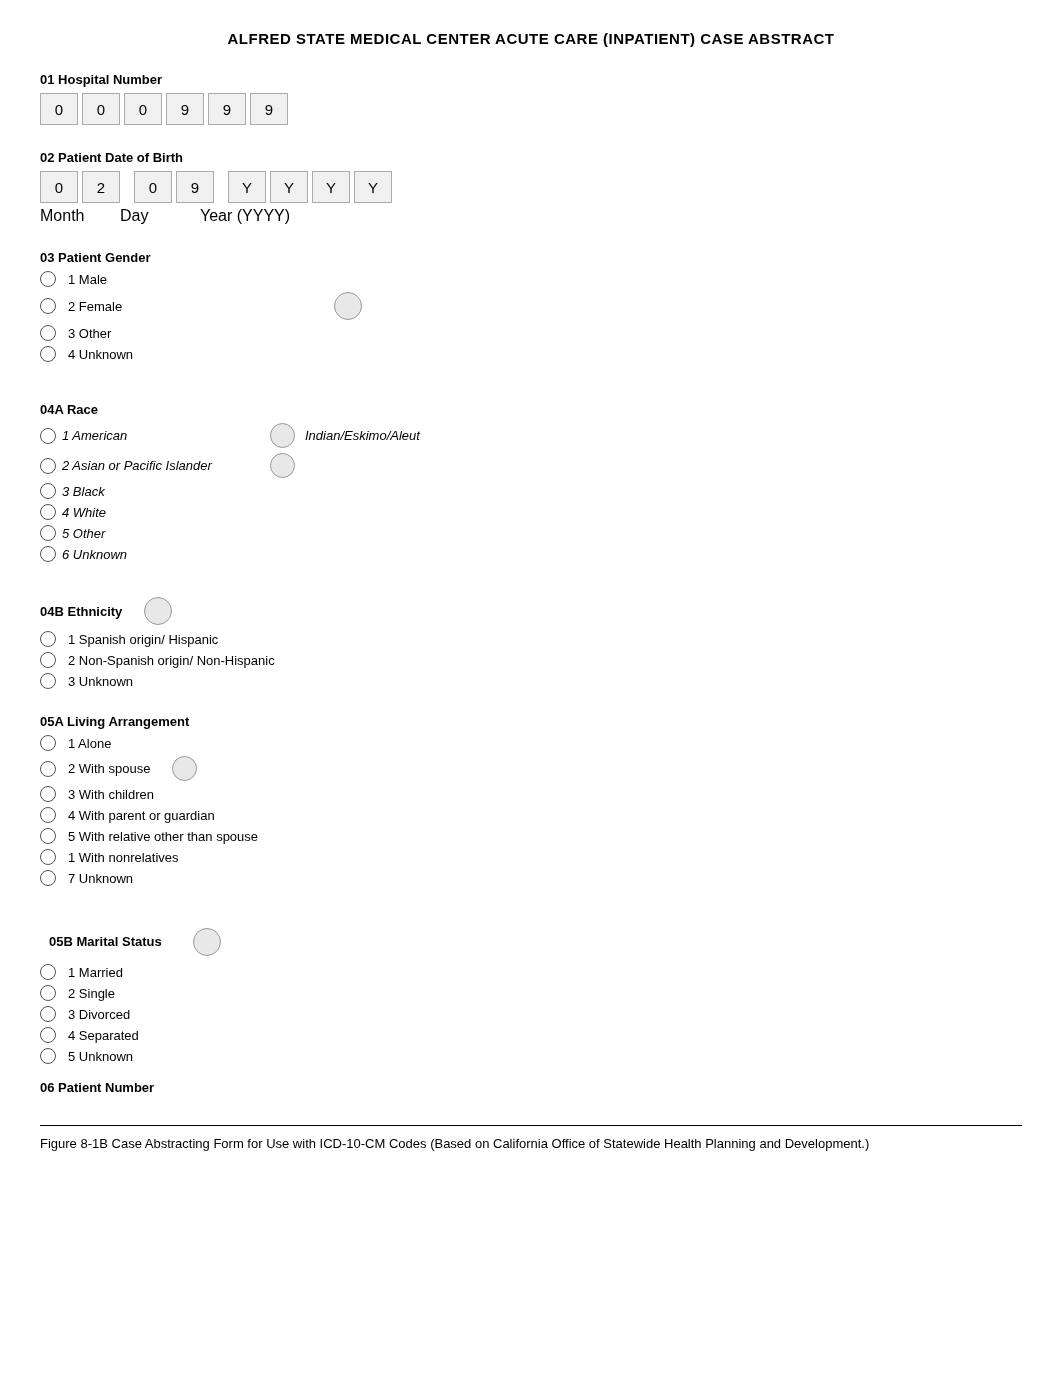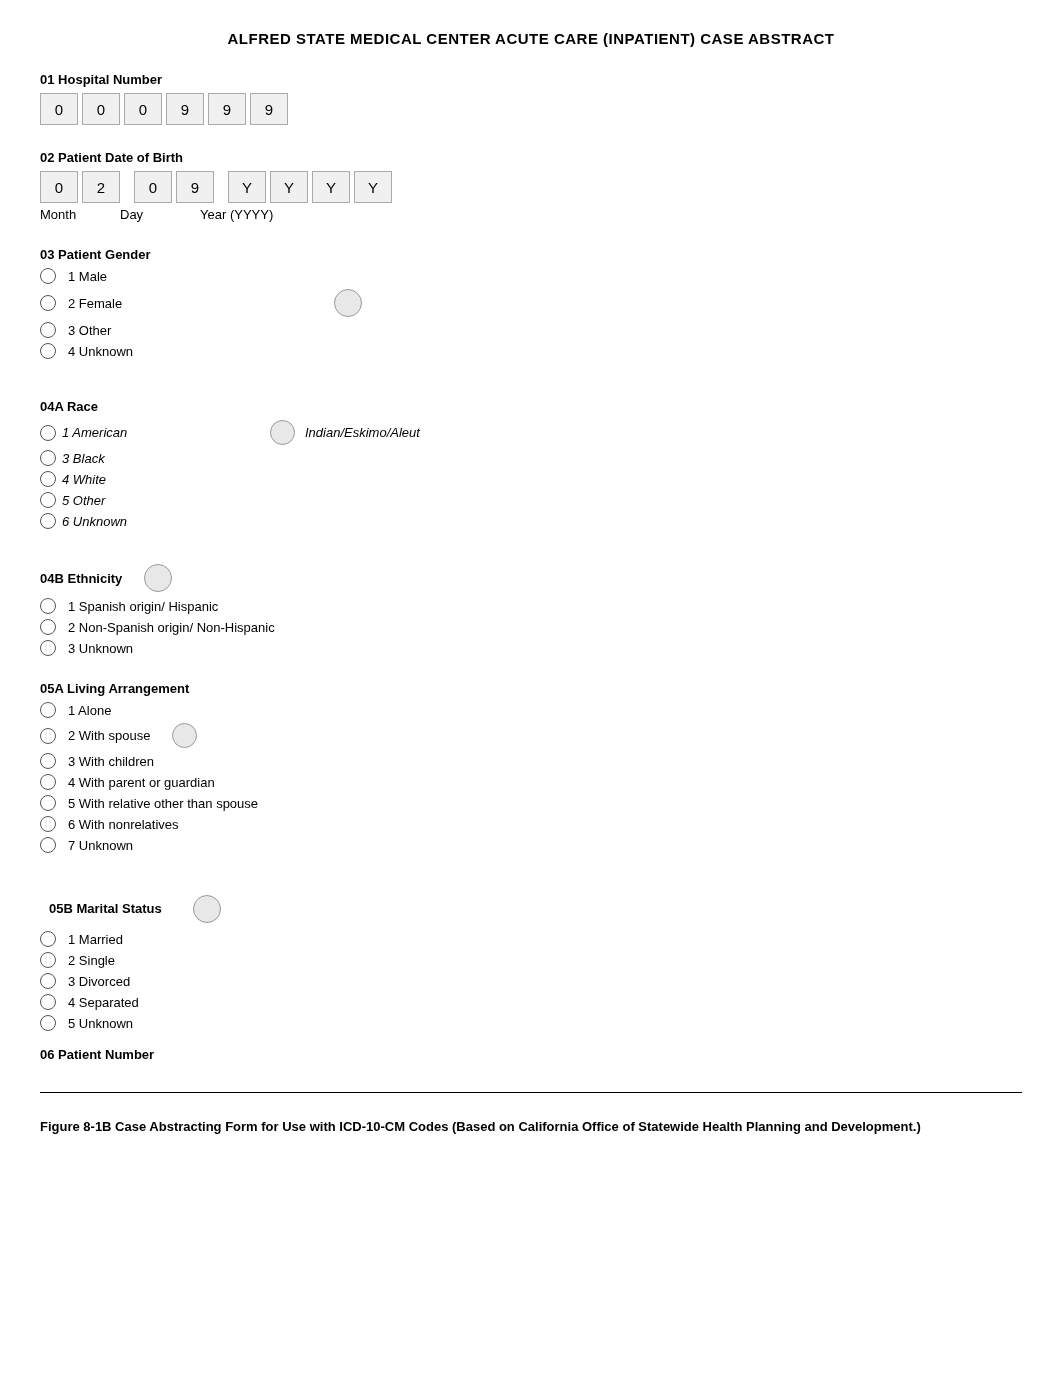--- a/index.html
+++ b/index.html
@@ -37,21 +37,21 @@
       background: #f0f0f0;
       display: flex;
       align-items: center;
       justify-content: center;
       font-size: 15px;
       font-weight: normal;
     }
     .date-labels {
       display: flex;
       margin-bottom: 4px;
-      font-size: 13px;
+      font-size: 16px;
     }
     .date-label-month { width: 80px; }
     .date-label-day { width: 80px; }
     .date-label-year { width: 120px; }
     .radio-option {
       display: flex;
       align-items: center;
       margin: 5px 0;
       font-size: 13px;
       gap: 12px;
@@ -98,23 +98,23 @@
     }
     .section-with-circle {
       display: flex;
       align-items: center;
       gap: 22px;
       margin-bottom: 6px;
       margin-top: 14px;
     }
     .figure-caption {
       font-size: 13px;
-      font-weight: bold;
+      font-weight: normal;
       margin-top: 30px;
-      padding-top: 26px;
+      padding-top: 10px;
       border-top: 1px solid #000;
     }
     .hospital-input-row {
       display: flex;
       gap: 4px;
       margin-bottom: 10px;
     }
   </style>
 </head>
 <body>
@@ -178,20 +178,27 @@
       <div class="race-left">
         <span class="radio-circle"></span>
         <span>1 American</span>
       </div>
       <span class="race-circle" style="margin: 0 10px"></span>
       <span>Indian/Eskimo/Aleut</span>
     </div>
     <div class="race-row">
       <div class="race-left">
         <span class="radio-circle"></span>
+        <span>2 Asian or Pacific Islander</span>
+      </div>
+      <span class="race-circle" style="margin-left:10px"></span>
+    </div>
+    <div class="race-row">
+      <div class="race-left">
+        <span class="radio-circle"></span>
         <span>3 Black</span>
       </div>
     </div>
     <div class="race-row">
       <div class="race-left">
         <span class="radio-circle"></span>
         <span>4 White</span>
       </div>
     </div>
     <div class="race-row">
@@ -247,21 +254,21 @@
     <div class="radio-option">
       <span class="radio-circle"></span>
       <span>4 With parent or guardian</span>
     </div>
     <div class="radio-option">
       <span class="radio-circle"></span>
       <span>5 With relative other than spouse</span>
     </div>
     <div class="radio-option">
       <span class="radio-circle"></span>
-      <span>6 With nonrelatives</span>
+      <span>1 With nonrelatives</span>
     </div>
     <div class="radio-option">
       <span class="radio-circle"></span>
       <span>7 Unknown</span>
     </div>
   </div>
 
 <div style="height:20px"></div>
 <div class="section-with-circle">
   <span class="section-label" style="margin:9px">05B Marital Status</span>

